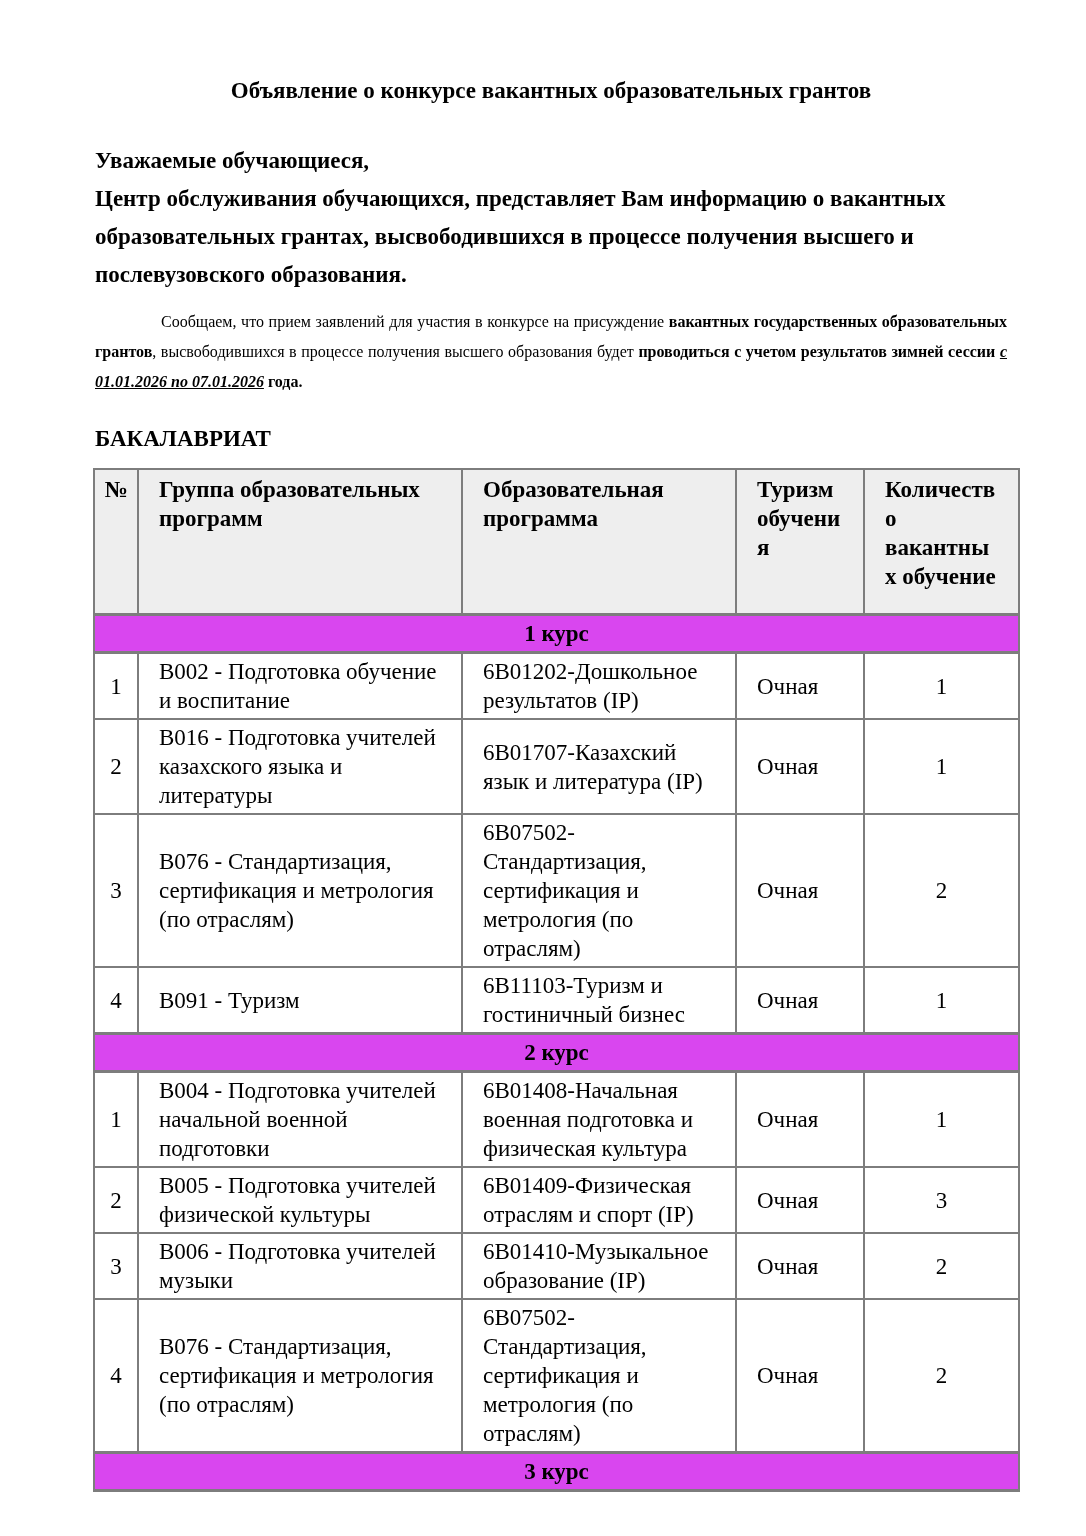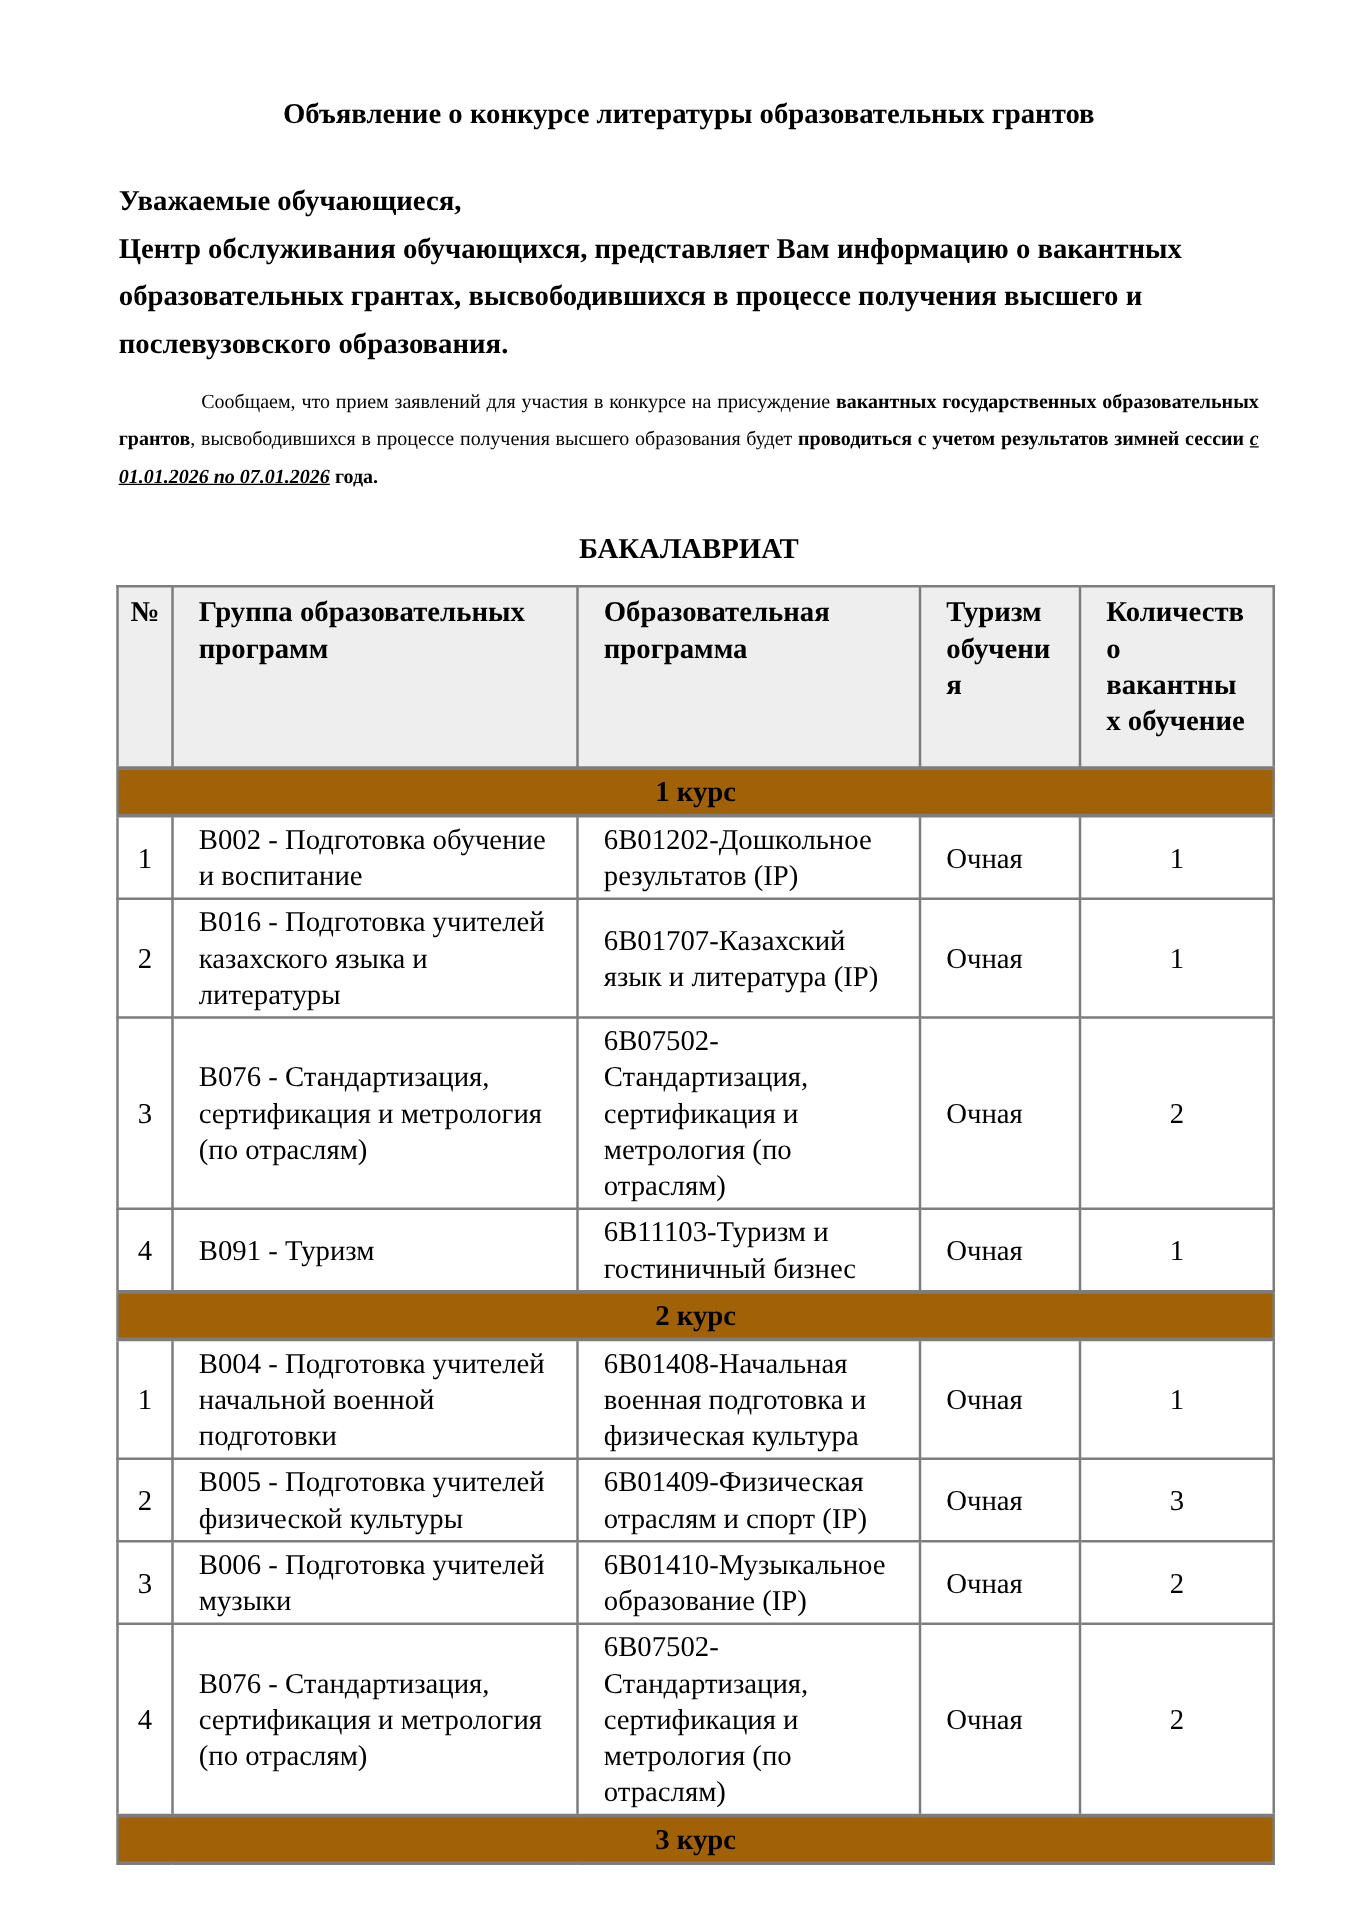--- a/index.html
+++ b/index.html
@@ -43,21 +43,21 @@
   .announcement .b { font-weight: bold; }
   .announcement .date-range {
     font-weight: bold;
     font-style: italic;
     text-decoration: underline;
   }
   .section-heading {
     font-size: 23px;
     line-height: 30px;
     font-weight: bold;
-    text-align: center;
+    text-align: left;
     margin: 27px 0 14px 0;
   }
   table.grants {
     border-collapse: collapse;
     table-layout: fixed;
     width: 925px;
     margin-left: -2px;
   }
   .grants th, .grants td {
     border: 2px solid #7d7d7d;
@@ -73,33 +73,33 @@
     text-align: left;
     vertical-align: top;
     padding-top: 5px;
     padding-bottom: 22px;
   }
   .grants th.h0 { text-align: center; padding-left: 2px; padding-right: 2px; }
   .grants td { vertical-align: middle; background: #ffffff; }
   .grants td.c-num { text-align: center; padding-left: 2px; padding-right: 2px; }
   .grants td.c-count { text-align: center; }
   .grants td.section-cell {
-    background: #a16207;
+    background: #d946ef;
     font-weight: bold;
     text-align: center;
     border-top-width: 3px;
     border-bottom-width: 3px;
   }
 </style>
 </head>
 <body>
 
 <div class="page">
 
-  <h1 class="doc-title text-block">Объявление о конкурсе литературы образовательных грантов</h1>
+  <h1 class="doc-title text-block">Объявление о конкурсе вакантных образовательных грантов</h1>
 
   <div class="intro text-block">
     <p>Уважаемые обучающиеся,</p>
     <p>Центр обслуживания обучающихся, представляет Вам информацию о вакантных образовательных грантах, высвободившихся в процессе получения высшего и послевузовского образования.</p>
   </div>
 
   <p class="announcement text-block"><span>Сообщаем, что прием заявлений для участия в конкурсе на присуждение </span><span class="b">вакантных государственных образовательных грантов</span><span>, высвободившихся в процессе получения высшего образования будет </span><span class="b">проводиться с учетом результатов зимней сессии </span><span class="date-range">с 01.01.2026 по 07.01.2026</span><span class="b"> года.</span></p>
 
   <div class="section-heading text-block">БАКАЛАВРИАТ</div>
 

